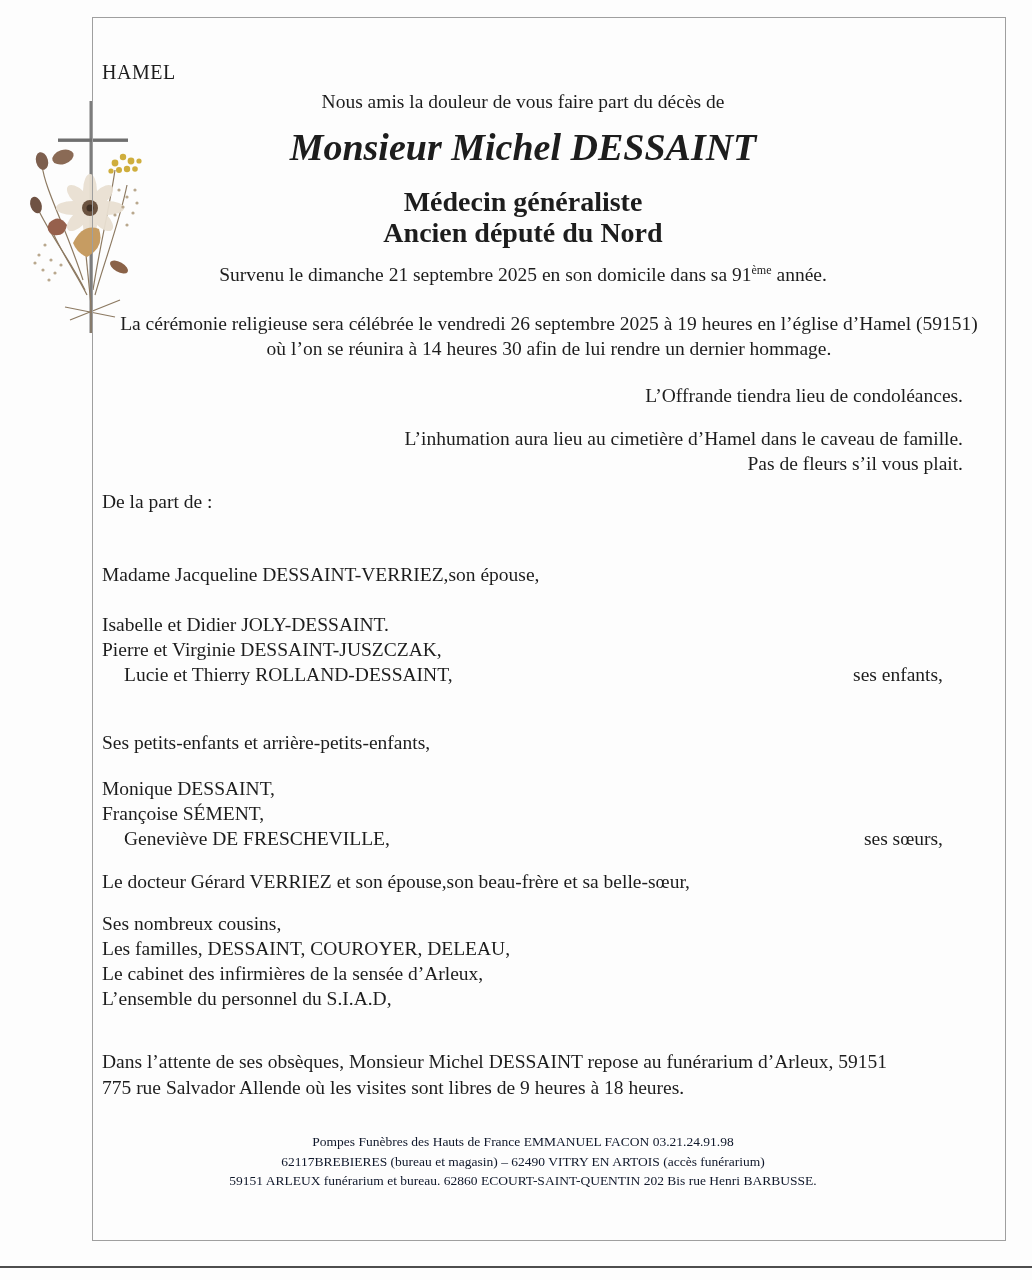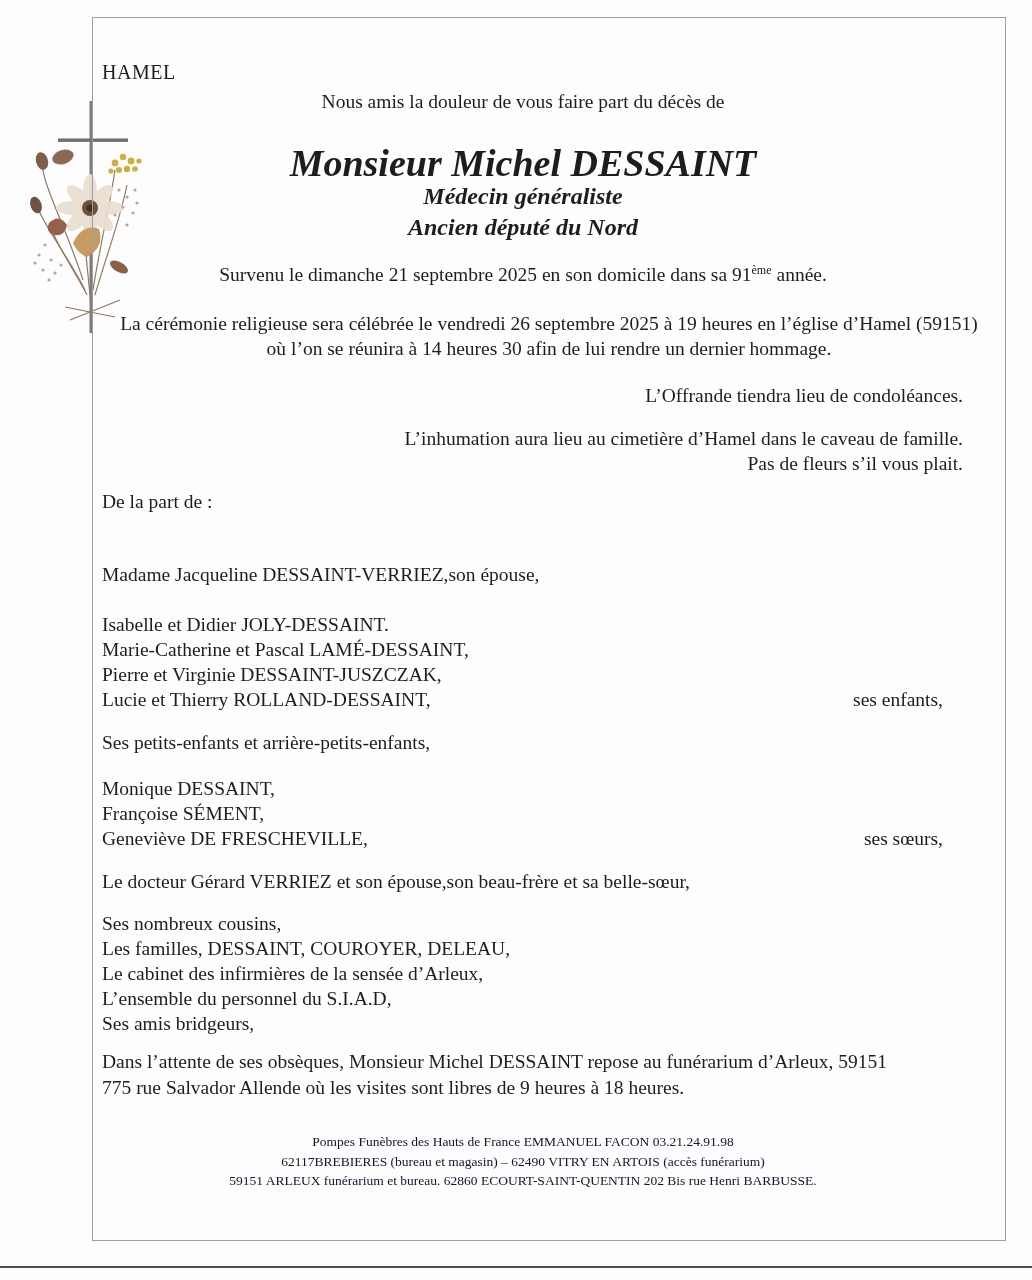--- a/index.html
+++ b/index.html
@@ -57,35 +57,36 @@
     position: absolute;
     left: 9px;
     right: 62px;
   }
   .group .line { line-height: 25px; }
   .group .line-row {
     display: flex;
     justify-content: space-between;
     align-items: baseline;
     line-height: 25px;
+    margin-left: 22px;
   }
   
   .t-body { font-size: 19.5px; line-height: 25px; }
   .t-hamel { font-size: 20px; letter-spacing: 0.5px; }
   .t-title {
     font-size: 38px;
     font-weight: bold;
     font-style: italic;
     line-height: 44px;
   }
   .t-sub {
-    font-size: 24px;
+    font-size: 28px;
     font-weight: bold;
-    font-style: italic;
     line-height: 30px;
+    margin-top: 6px;
   }
   .t-footer { font-size: 13.5px; line-height: 19.5px; color: #0f172a; }
   sup.ord {
     font-size: 0.62em;
     vertical-align: super;
     line-height: 0;
   }
   .flowers {
     position: absolute;
     left: 15px;
@@ -174,21 +175,21 @@
 
     <ellipse cx="104" cy="172" rx="10" ry="5" fill="#8a6248" transform="rotate(30 104 172)"></ellipse>
   </svg>
 
   <div class="frame">
 
     <div class="leftblk t-hamel" style="top:43px">HAMEL</div>
 
     <div class="center t-body" style="top:71px">Nous amis la douleur de vous faire part du décès de</div>
 
-    <div class="center t-title" style="top:123px">Monsieur Michel DESSAINT</div>
+    <div class="center t-title" style="top:107px">Monsieur Michel DESSAINT</div>
 
     <div class="center t-sub" style="top:163px">Médecin généraliste</div>
 
     <div class="center t-sub" style="top:194px">Ancien député du Nord</div>
 
     <div class="center t-body" style="top:244px">
       <span>Survenu le dimanche 21 septembre 2025 en son domicile dans sa 91</span><sup class="ord">ème</sup><span> année.</span>
     </div>
 
     <div class="center t-body" style="top:293px; left:6px; right:6px">
@@ -205,21 +206,20 @@
 
     <div class="leftblk t-body" style="top:471px">De la part de :</div>
 
     <div class="row t-body" style="top:544px">
       <span>Madame Jacqueline DESSAINT-VERRIEZ,</span>
       <span>son épouse,</span>
     </div>
 
     <div class="group t-body" style="top:594px">
       <div class="line">Isabelle et Didier JOLY-DESSAINT.</div>
-      <div class="line">Marie-Catherine et Pascal LAMÉ-DESSAINT,</div>
       <div class="line">Pierre et Virginie DESSAINT-JUSZCZAK,</div>
       <div class="line-row">
         <span>Lucie et Thierry ROLLAND-DESSAINT,</span>
         <span>ses enfants,</span>
       </div>
     </div>
 
     <div class="leftblk t-body" style="top:712px">Ses petits-enfants et arrière-petits-enfants,</div>
 
     <div class="group t-body" style="top:758px">
@@ -234,21 +234,20 @@
     <div class="row t-body" style="top:851px">
       <span>Le docteur Gérard VERRIEZ et son épouse,</span>
       <span>son beau-frère et sa belle-sœur,</span>
     </div>
 
     <div class="group t-body" style="top:893px">
       <div class="line">Ses nombreux cousins,</div>
       <div class="line">Les familles, DESSAINT, COUROYER, DELEAU,</div>
       <div class="line">Le cabinet des infirmières de la sensée d’Arleux,</div>
       <div class="line">L’ensemble du personnel du S.I.A.D,</div>
-      <div class="line">Ses amis bridgeurs,</div>
     </div>
 
     <div class="leftblk t-body" style="top:1031px; right:40px">
       <div style="line-height:26px">Dans l’attente de ses obsèques, Monsieur Michel DESSAINT repose au funérarium d’Arleux, 59151</div>
       <div style="line-height:26px">775 rue Salvador Allende où les visites sont libres de 9 heures à 18 heures.</div>
     </div>
 
     <div class="center t-footer" style="top:1114px">
       <div>Pompes Funèbres des Hauts de France EMMANUEL FACON 03.21.24.91.98</div>
       <div>62117BREBIERES (bureau et magasin) – 62490 VITRY EN ARTOIS (accès funérarium)</div>

